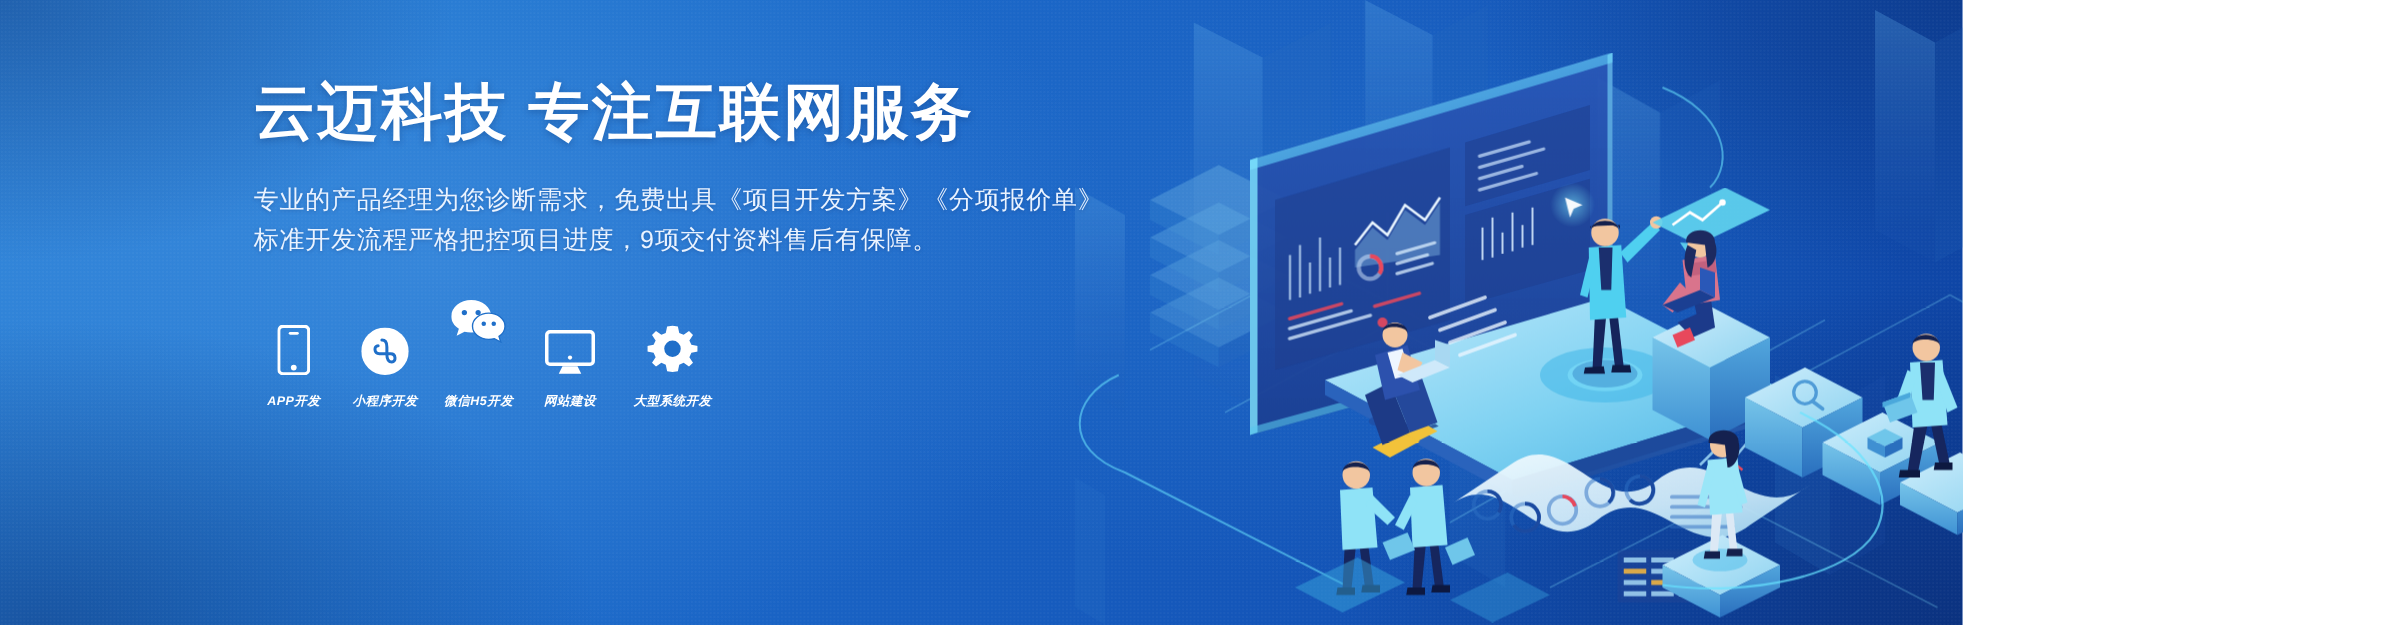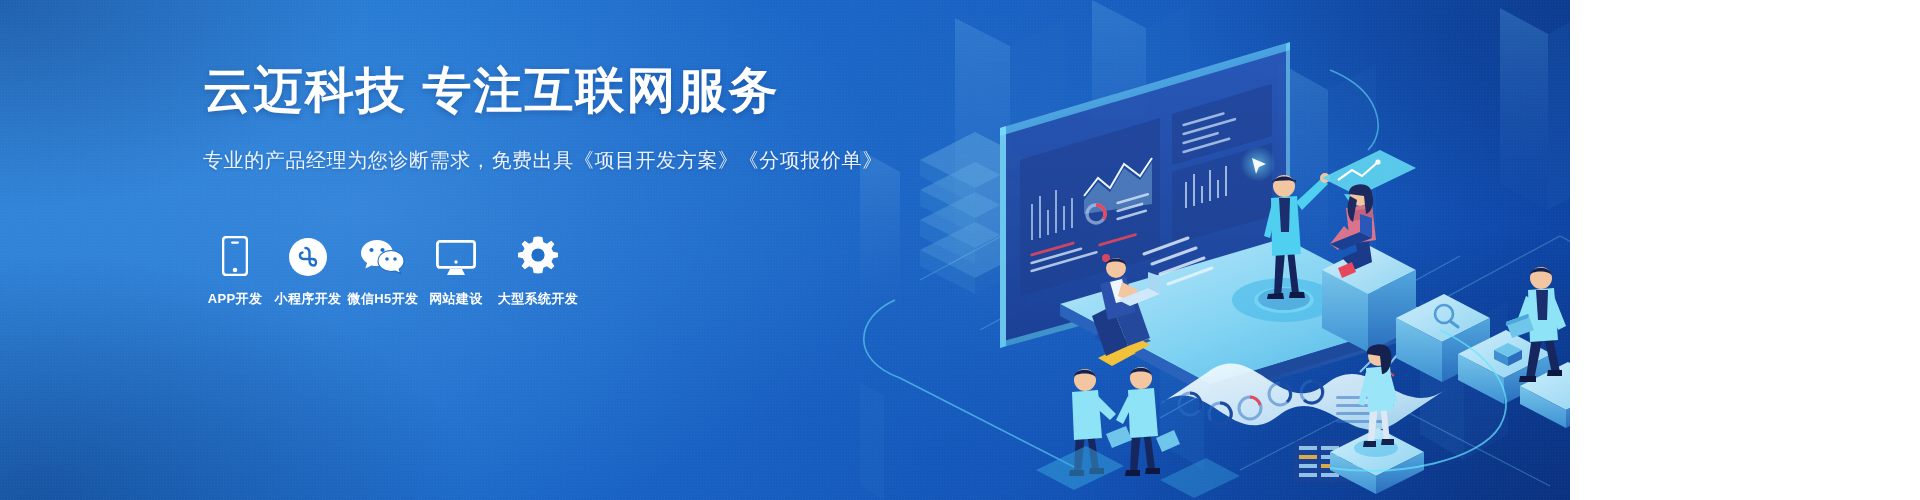--- a/index.html
+++ b/index.html
@@ -30,22 +30,22 @@
     line-height:1.18;margin:0 0 24px 0;white-space:nowrap;
     text-shadow:0 2px 6px rgba(4,32,86,.28);}
   .sub{font-size:20px;color:#eaf3ff;line-height:1.62;letter-spacing:.6px;
     white-space:nowrap;font-weight:400;text-shadow:0 1px 3px rgba(4,32,86,.25);}
 
   
   .icons{position:absolute;left:199px;top:232px;display:flex;align-items:flex-end;gap:0;z-index:6;}
   .ic{display:flex;flex-direction:column;align-items:center;}
   .ic .glyph{height:44px;display:flex;align-items:flex-end;justify-content:center;}
   .ic .glyph svg{display:block;fill:#ffffff;}
-  .ic .cap{margin-top:14px;font-size:13px;color:#ffffff;font-weight:bold;letter-spacing:.4px;white-space:nowrap;}
-  .ic0{width:72px;} .ic1{width:74px;} .ic2{width:76px;} .ic3{width:70px;} .ic4{width:94px;}
+  .ic .cap{margin-top:14px;font-size:10px;color:#ffffff;font-weight:bold;letter-spacing:.4px;white-space:nowrap;font-style:italic;}
+  .ic0{width:72px;} .ic1{width:74px;} .ic2{width:76px;gap:24px;} .ic3{width:70px;} .ic4{width:94px;}
 
   
   #art{position:absolute;left:860px;top:0;width:1060px;height:500px;z-index:4;}
   #art svg{display:block;}
 </style>
 </head>
 <body>
 
 <div id="banner">
 
@@ -430,20 +430,21 @@
 
       <g fill="none" stroke="#68e4ff" stroke-opacity=".7" stroke-width="1.8">
         <path d="M580 330 C634 356, 658 394, 640 426 C620 460, 540 478, 470 468"></path>
       </g>
     </svg>
   </div>
 
   <div class="copy">
     <h1 class="headline">云迈科技 专注互联网服务</h1>
     <div class="sub">专业的产品经理为您诊断需求，免费出具《项目开发方案》《分项报价单》</div>
+    <div class="sub">标准开发流程严格把控项目进度，9项交付资料售后有保障。</div>
   </div>
 
   <div class="icons">
 
     <div class="ic ic0">
       <span class="glyph">
         <svg width="26" height="40" viewBox="0 0 26 40">
           <rect x="1" y="1" width="24" height="38" rx="3.5" fill="none" stroke="#fff" stroke-width="2.6"></rect>
           <rect x="9" y="5.5" width="8" height="2.2" rx="1.1"></rect>
           <circle cx="13" cy="34" r="2.3"></circle>

